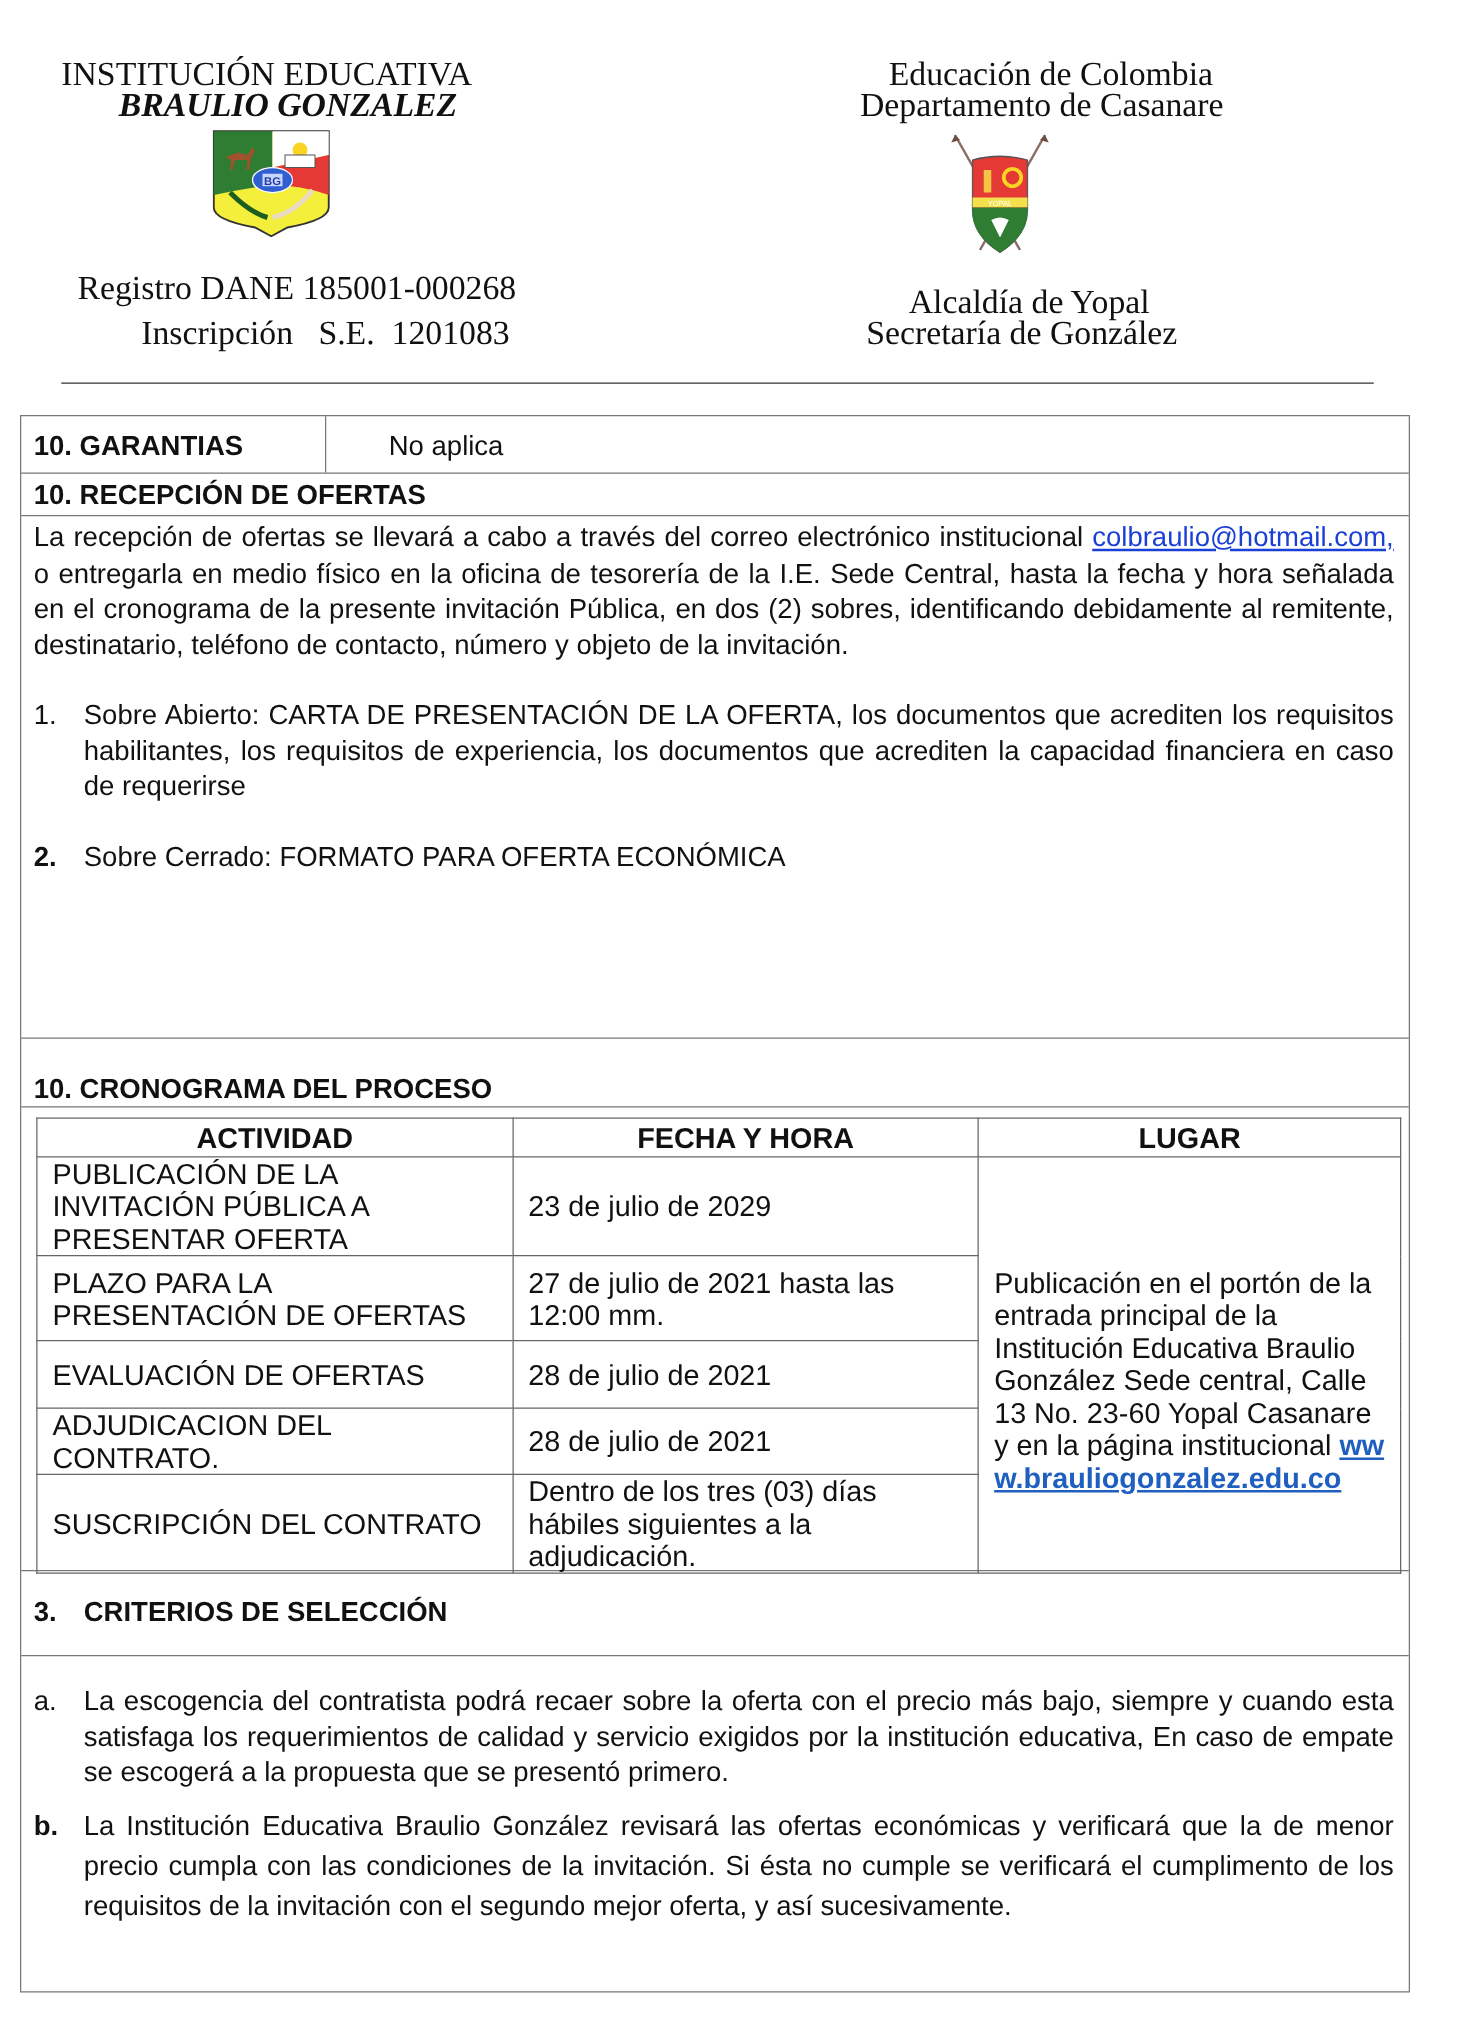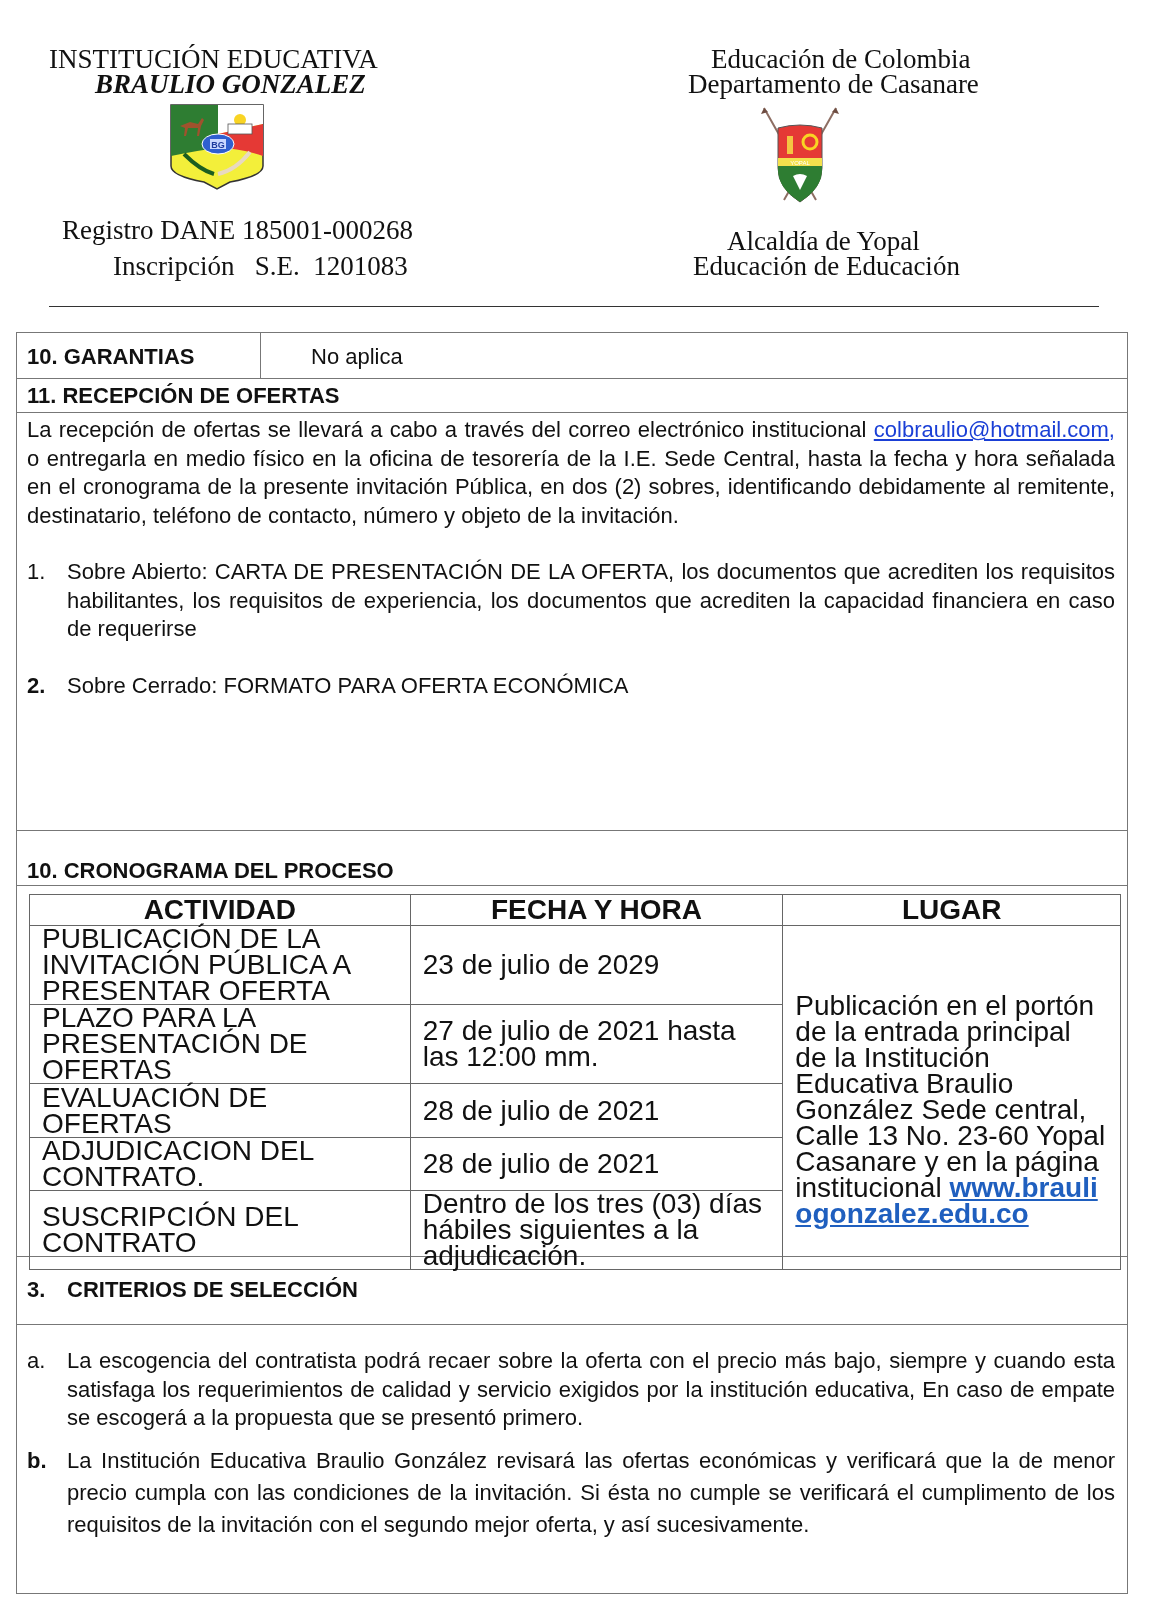--- a/index.html
+++ b/index.html
@@ -21,21 +21,21 @@
   .b { font-weight:bold; }
   .just { text-align:justify; }
   a.link { color:#1a3fd6; text-decoration:underline; }
   a.link2 { color:#1f5fbf; text-decoration:underline; font-weight:bold; }
 
   .list-item { display:flex; }
   .list-item .num { width:40px; flex:none; }
   .list-item .body { flex:1; text-align:justify; }
 
   
-  table.sched { border-collapse:collapse; width:1092px; margin-left:12px; font-size:28px; line-height:26px; }
+  table.sched { border-collapse:collapse; width:1092px; margin-left:12px; font-size:23px; line-height:26px; }
   table.sched th, table.sched td { border:1.5px solid #666; padding:0 12px; vertical-align:middle; text-align:left; font-weight:normal; }
   table.sched th { text-align:center; font-weight:bold; height:30px; padding:0; }
 </style>
 </head>
 <body>
 
 <div class="abs serif hdr-line" style="left:49px;top:47px;">INSTITUCIÓN EDUCATIVA</div>
 <div class="abs serif hdr-line hdr-bold" style="left:95px;top:72px;">BRAULIO GONZALEZ</div>
 
 <div class="abs" style="left:170px;top:104px;width:94px;height:86px;">
@@ -71,33 +71,33 @@
     <rect x="18" y="52" width="44" height="8" fill="#f4e04d"></rect>
     <text x="40" y="59" font-size="6" fill="#fff" text-anchor="middle" font-family="Liberation Sans, sans-serif">YOPAL</text>
     <path d="M18 60 H62 V64 Q62 82 40 96 Q18 82 18 64 Z" fill="#2e7d32"></path>
     <circle cx="50" cy="36" r="7" fill="none" stroke="#f9d423" stroke-width="3"></circle>
     <rect x="27" y="30" width="6" height="18" fill="#f4c542"></rect>
     <path d="M33 70 l7 14 l7 -14 q-7 -4 -14 0 z" fill="#ffffff"></path>
   </svg>
 </div>
 
 <div class="abs serif hdr-line" style="left:727px;top:229px;">Alcaldía de Yopal</div>
-<div class="abs serif hdr-line" style="left:693px;top:254px;">Educación de Educación</div>
+<div class="abs serif hdr-line" style="left:693px;top:254px;">Secretaría de González</div>
 
 <div class="divider"></div>
 
 <div class="outer sans" style="top:332px;">
 
   <div class="row" style="height:46px;display:flex;">
     <div class="txt b" style="width:244px;border-right:1.5px solid #777;padding:10px 0 0 10px;box-sizing:border-box;">10. GARANTIAS</div>
     <div class="txt" style="padding:10px 0 0 50px;">No aplica</div>
   </div>
 
   <div class="row" style="height:34px;">
-    <div class="txt b" style="padding:3px 0 0 10px;">11. RECEPCIÓN DE OFERTAS</div>
+    <div class="txt b" style="padding:3px 0 0 10px;">10. RECEPCIÓN DE OFERTAS</div>
   </div>
 
   <div class="row" style="height:418px;padding:3px 12px 0 10px;">
     <div class="txt just">
       <span>La recepción de ofertas se llevará a cabo a través del correo electrónico institucional </span><a class="link" href="#">colbraulio@hotmail.com, </a><span>o entregarla en medio físico en la oficina de tesorería de la I.E. Sede Central,  hasta la fecha y hora señalada en el cronograma de la presente invitación Pública, en dos (2) sobres, identificando debidamente al remitente, destinatario, teléfono de contacto, número y objeto de la invitación.</span>
     </div>
     <div style="height:28px;"></div>
     <div class="list-item txt">
       <span class="num">1.</span>
       <span class="body">Sobre Abierto: CARTA DE PRESENTACIÓN DE LA OFERTA, los documentos que acrediten los requisitos habilitantes, los requisitos de experiencia, los documentos que acrediten la capacidad financiera en caso de requerirse</span>

